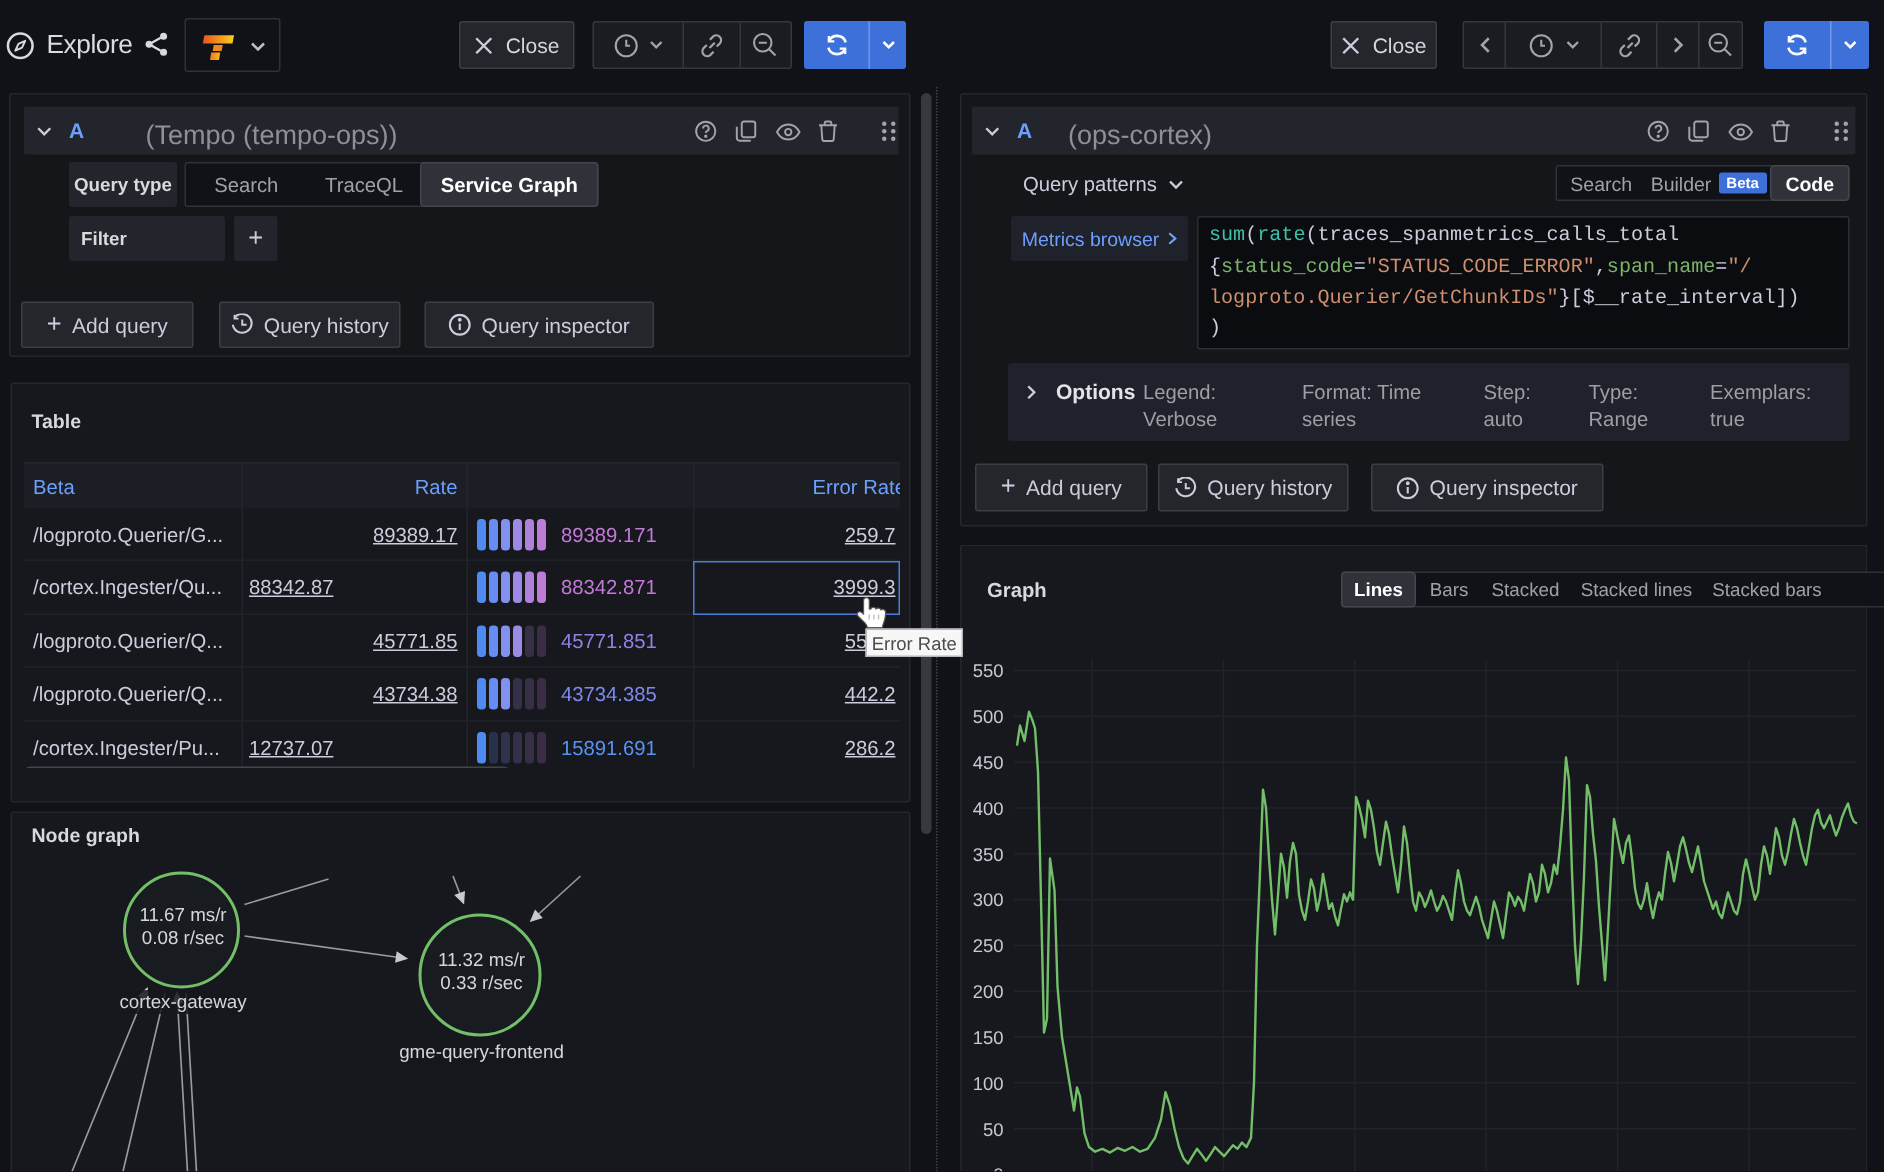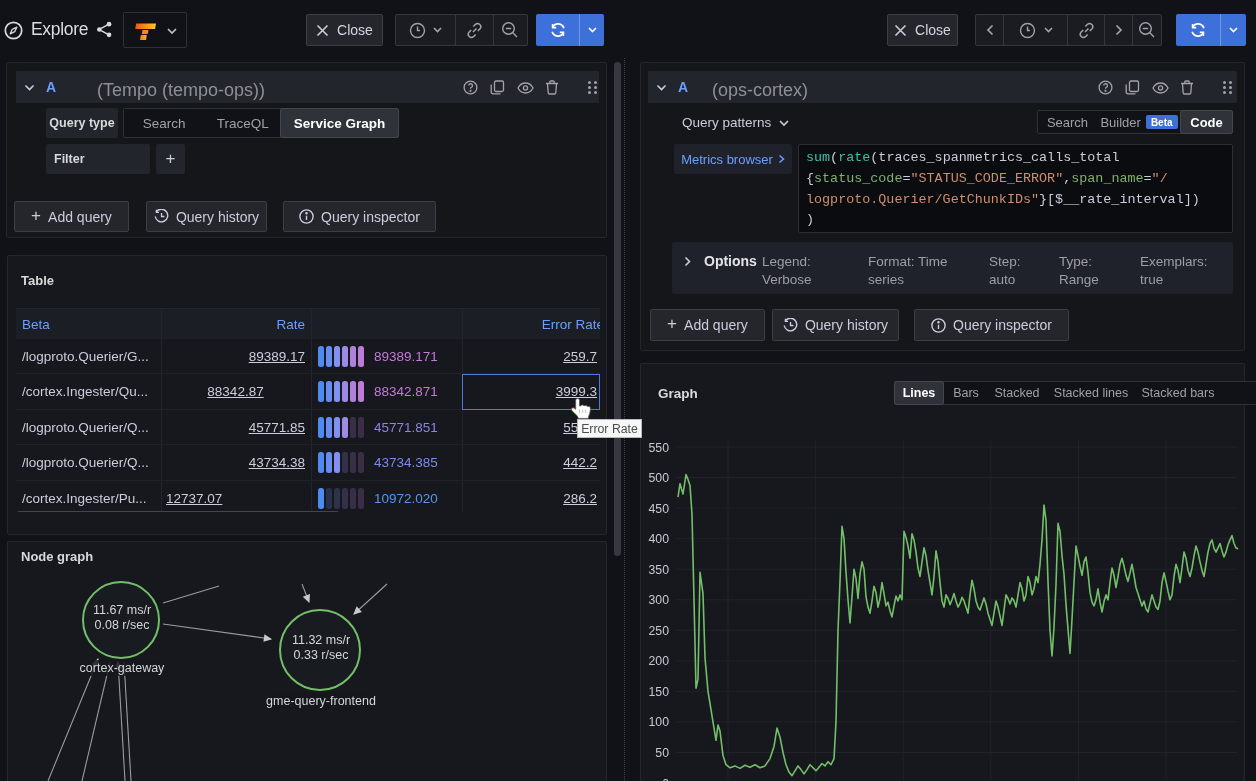--- a/index.html
+++ b/index.html
@@ -186,21 +186,21 @@
  <div class="abs" style="left:310px;top:7px;width:6px;height:21px;border-radius:2.5px;background:#678df2;opacity:1"></div>
  <div class="abs" style="left:318px;top:7px;width:6px;height:21px;border-radius:2.5px;background:#8290f0;opacity:1"></div>
  <div class="abs" style="left:326px;top:7px;width:6px;height:21px;border-radius:2.5px;background:#9c8ae6;opacity:1"></div>
  <div class="abs" style="left:334px;top:7px;width:6px;height:21px;border-radius:2.5px;background:#ae82dc;opacity:1"></div>
  <div class="abs" style="left:342px;top:7px;width:6px;height:21px;border-radius:2.5px;background:#bd7cd8;opacity:1"></div>
  <div class="abs" style="left:358px;top:10px;color:#c379d8">89389.171</div>
  <div class="abs" style="left:430px;top:10px;width:151px;text-align:right;color:#ccccdc;text-decoration:underline">259.7</div>
  </div>
  <div class="abs" style="left:0;top:66.4px;width:584px;height:35.4px;border-bottom:1px solid #1f2227">
  <div class="abs" style="left:6px;top:10px;width:135px;white-space:nowrap;overflow:hidden;color:#ccccdc">/cortex.Ingester/Qu...</div>
- <div class="abs" style="left:150px;top:10px;width:139px;text-align:center;color:#ccccdc;text-decoration:underline">88342.87</div>
+ <div class="abs" style="left:150px;top:10px;width:139px;text-align:left;color:#ccccdc;text-decoration:underline">88342.87</div>
  <div class="abs" style="left:302px;top:7px;width:6px;height:21px;border-radius:2.5px;background:#4e8bf0;opacity:1"></div>
  <div class="abs" style="left:310px;top:7px;width:6px;height:21px;border-radius:2.5px;background:#678df2;opacity:1"></div>
  <div class="abs" style="left:318px;top:7px;width:6px;height:21px;border-radius:2.5px;background:#8290f0;opacity:1"></div>
  <div class="abs" style="left:326px;top:7px;width:6px;height:21px;border-radius:2.5px;background:#9c8ae6;opacity:1"></div>
  <div class="abs" style="left:334px;top:7px;width:6px;height:21px;border-radius:2.5px;background:#ae82dc;opacity:1"></div>
  <div class="abs" style="left:342px;top:7px;width:6px;height:21px;border-radius:2.5px;background:#bd7cd8;opacity:1"></div>
  <div class="abs" style="left:358px;top:10px;color:#c379d8">88342.871</div>
  <div class="abs" style="left:430px;top:10px;width:151px;text-align:right;color:#ccccdc;text-decoration:underline">3999.3</div>
  </div>
  <div class="abs" style="left:0;top:101.8px;width:584px;height:35.4px;border-bottom:1px solid #1f2227">
@@ -229,21 +229,21 @@
  </div>
  <div class="abs" style="left:0;top:172.6px;width:584px;height:35.4px;border-bottom:1px solid #1f2227">
  <div class="abs" style="left:6px;top:10px;width:135px;white-space:nowrap;overflow:hidden;color:#ccccdc">/cortex.Ingester/Pu...</div>
  <div class="abs" style="left:150px;top:10px;width:139px;text-align:left;color:#ccccdc;text-decoration:underline">12737.07</div>
  <div class="abs" style="left:302px;top:7px;width:6px;height:21px;border-radius:2.5px;background:#4e8bf0;opacity:1"></div>
  <div class="abs" style="left:310px;top:7px;width:6px;height:21px;border-radius:2.5px;background:#678df2;opacity:0.22"></div>
  <div class="abs" style="left:318px;top:7px;width:6px;height:21px;border-radius:2.5px;background:#8290f0;opacity:0.22"></div>
  <div class="abs" style="left:326px;top:7px;width:6px;height:21px;border-radius:2.5px;background:#9c8ae6;opacity:0.22"></div>
  <div class="abs" style="left:334px;top:7px;width:6px;height:21px;border-radius:2.5px;background:#ae82dc;opacity:0.22"></div>
  <div class="abs" style="left:342px;top:7px;width:6px;height:21px;border-radius:2.5px;background:#bd7cd8;opacity:0.22"></div>
- <div class="abs" style="left:358px;top:10px;color:#5794f2">10972.020</div>
+ <div class="abs" style="left:358px;top:10px;color:#5794f2">15891.691</div>
  <div class="abs" style="left:430px;top:10px;width:151px;text-align:right;color:#ccccdc;text-decoration:underline">286.2</div>
  </div>
 
  <div class="abs" style="left:446px;top:66.4px;width:138px;height:36px;border:1px solid #4a7cd8"></div>
 
  <div class="abs" style="left:0;top:203px;width:324px;height:8px;background:#42464e;border-radius:4px"></div>
 </div>
 
 <div class="panel" style="left:7px;top:541px;width:600px;height:242px"></div>
 <div class="ptitle" style="left:21px;top:549px">Node graph</div>

